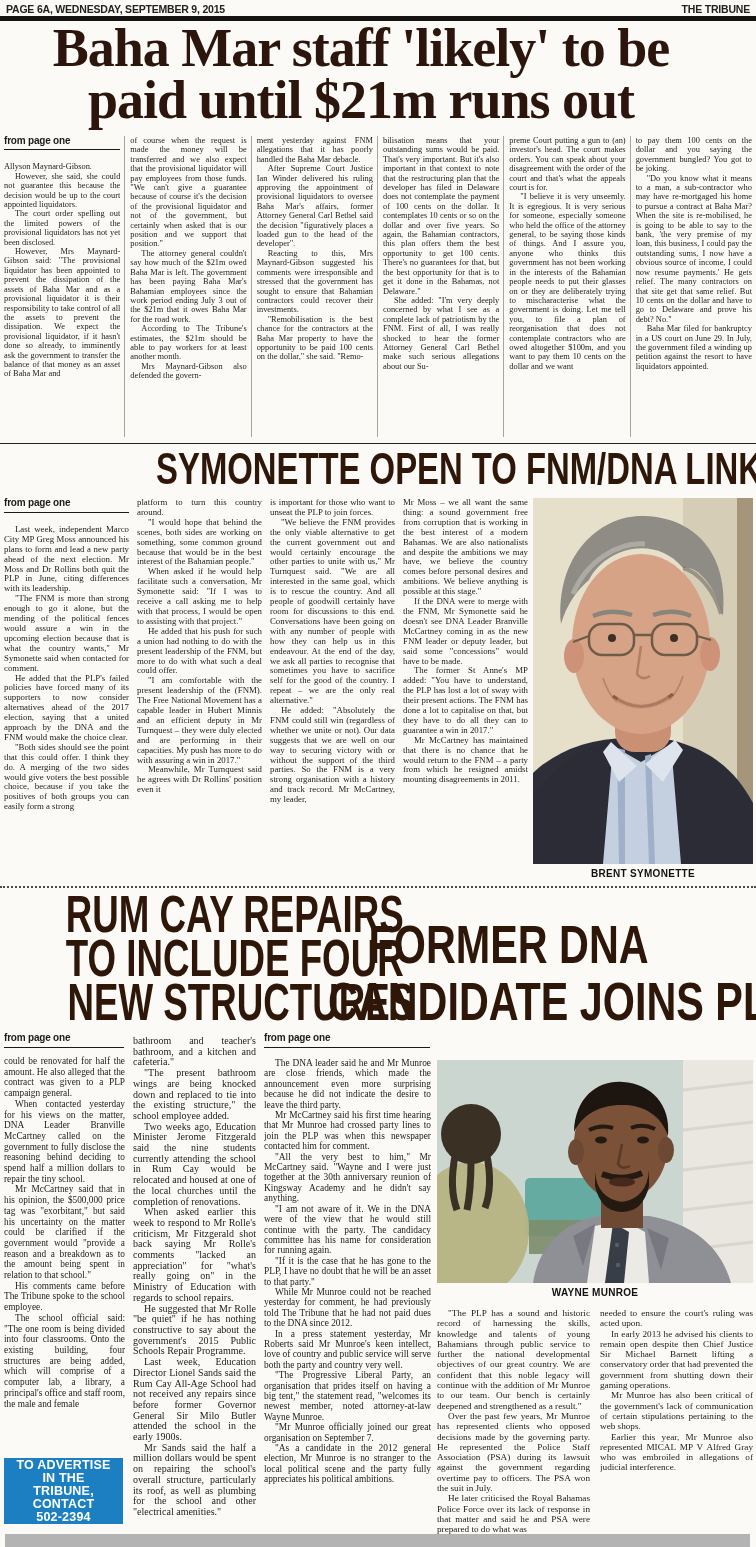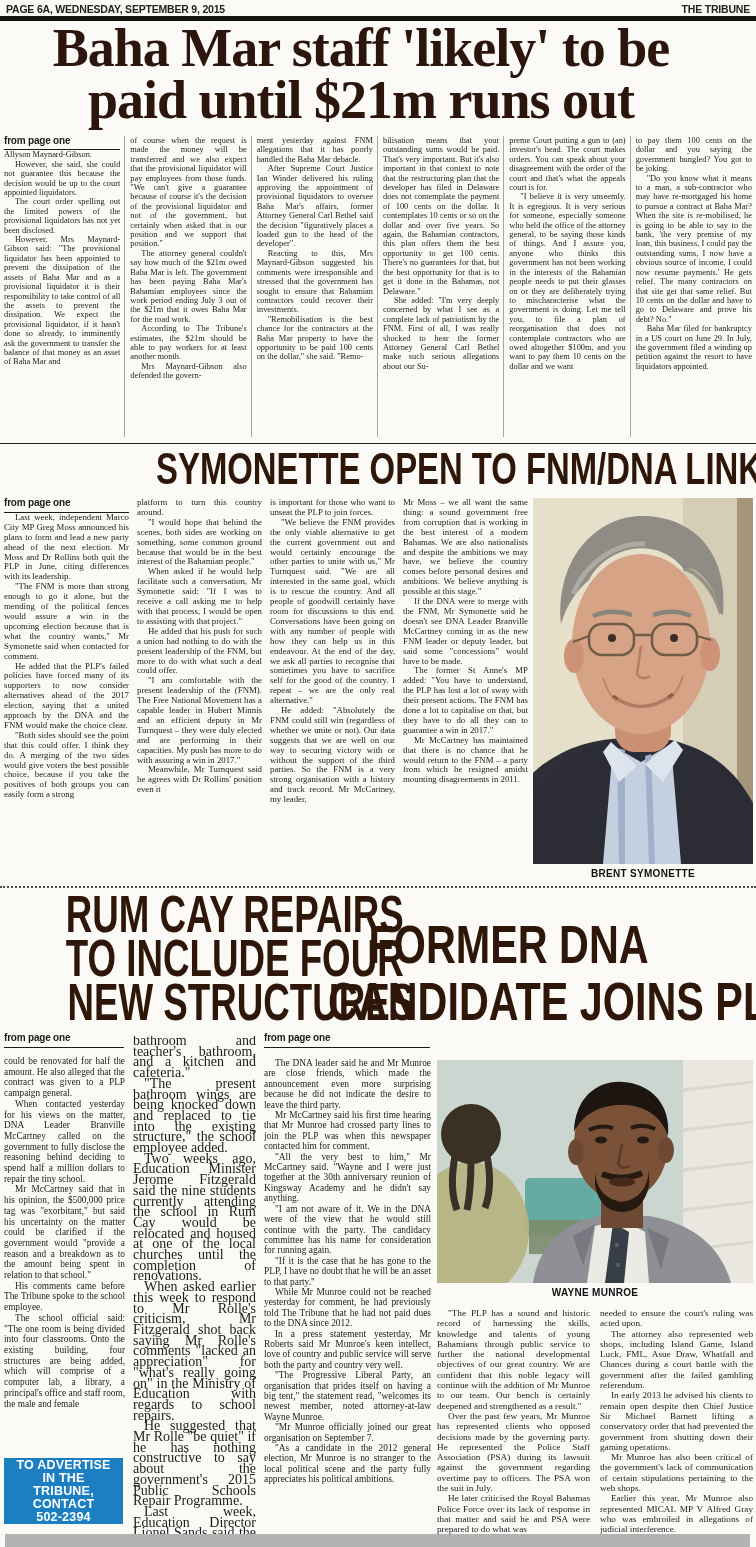--- a/index.html
+++ b/index.html
@@ -15,21 +15,21 @@
   
   .main-hl { position:absolute; top:22px; left:0; width:722px; text-align:center;
              font-family:"Liberation Serif", serif; font-weight:700; font-size:54px; line-height:52px;
              color:#2b150c; letter-spacing:-1px; }
 
   
   .col { text-align:justify; overflow:hidden; }
   .col p { text-indent:11px; }
   .col.cont p:first-child { text-indent:0; }
   .fpo { font-family:"Liberation Sans", sans-serif; font-weight:bold; font-size:10px;
-         border-bottom:1.5px solid #1a1a1a; padding-bottom:4px; margin-bottom:0; letter-spacing:-0.2px; }
+         border-bottom:1.5px solid #1a1a1a; padding-bottom:4px; margin-bottom:12px; letter-spacing:-0.2px; }
 
   
   .a1wrap { position:absolute; top:136px; left:4px; width:748px; height:301px; display:flex; gap:5px; }
   .a1col  { flex:1; font-size:8.4px; line-height:9.4px; }
   .a1col:not(:last-child){ border-right:1px solid #aaa49a; padding-right:4px; }
 
   .divider-solid { position:absolute; top:443px; left:0; width:756px; border-top:1.5px solid #24201c; }
 
   
   .cond { font-family:"Liberation Sans", sans-serif; font-weight:bold; color:#2e1709; text-align:center; }
@@ -52,21 +52,21 @@
   .rc-hl .sq { transform:scaleX(0.72); }
 
   
   .dna-hl { position:absolute; top:916px; left:262px; width:494px; font-size:53px; line-height:57px; }
   .dna-hl .sq { transform:scaleX(0.78); }
 
   .rc-label  { position:absolute; top:1032px; left:4px;  width:120px; }
   .dna-label { position:absolute; top:1032px; left:264px; width:166px; }
 
   .rc-col1 { position:absolute; top:1056px; left:4px;   width:121px; height:396px; font-size:9.3px; line-height:10.7px; }
-  .rc-col2 { position:absolute; top:1036px; left:133px; width:123px; height:500px; font-size:14px; line-height:10.7px; }
+  .rc-col2 { position:absolute; top:1036px; left:133px; width:123px; height:500px; font-size:10px; line-height:10.7px; }
   .dna-col { position:absolute; top:1058px; left:264px; width:167px; height:477px; font-size:9.4px; line-height:10.4px; }
 
   .mun-photo { position:absolute; top:1060px; left:437px; width:316px; height:223px; overflow:hidden; background:#cfd8d2; }
   .mun-cap   { position:absolute; top:1287px; left:437px; width:316px; }
 
   .dnabwrap { position:absolute; top:1308px; left:437px; width:316px; height:228px; display:flex; gap:10px; }
   .dnabcol  { flex:1; font-size:9.2px; line-height:10.3px; }
 
   
   .adbox { position:absolute; top:1458px; left:4px; width:119px; height:66px; background:#1b7fc2;
@@ -289,21 +289,20 @@
   <div class="caption mun-cap">WAYNE MUNROE</div>
 
   <div class="dnabwrap">
     <div class="dnabcol col">
         <p>"The PLP has a sound and historic record of harnessing the skills, knowledge and talents of young Bahamians through public service to further the national developmental objectives of our great country. We are confident that this noble legacy will continue with the addition of Mr Munroe to our team. Our bench is certainly deepened and strengthened as a result."</p>
         <p>Over the past few years, Mr Munroe has represented clients who opposed decisions made by the governing party. He represented the Police Staff Association (PSA) during its lawsuit against the government regarding overtime pay to officers. The PSA won the suit in July.</p>
         <p>He later criticised the Royal Bahamas Police Force over its lack of response in that matter and said he and PSA were prepared to do what was</p>
       </div>
     <div class="dnabcol col cont">
         <p>needed to ensure the court's ruling was acted upon.</p>
-        <p>The attorney also represented web shops, including Island Game, Island Luck, FML, Asue Draw, Whatfall and Chances during a court battle with the government after the failed gambling referendum.</p>
         <p>In early 2013 he advised his clients to remain open despite then Chief Justice Sir Michael Barnett lifting a conservatory order that had prevented the government from shutting down their gaming operations.</p>
         <p>Mr Munroe has also been critical of the government's lack of communication of certain stipulations pertaining to the web shops.</p>
         <p>Earlier this year, Mr Munroe also represented MICAL MP V Alfred Gray who was embroiled in allegations of judicial interference.</p>
       </div>
   </div>
 
   <div class="adbox">
     <div>TO ADVERTISE</div>
     <div>IN THE</div>
     <div>TRIBUNE,</div>

